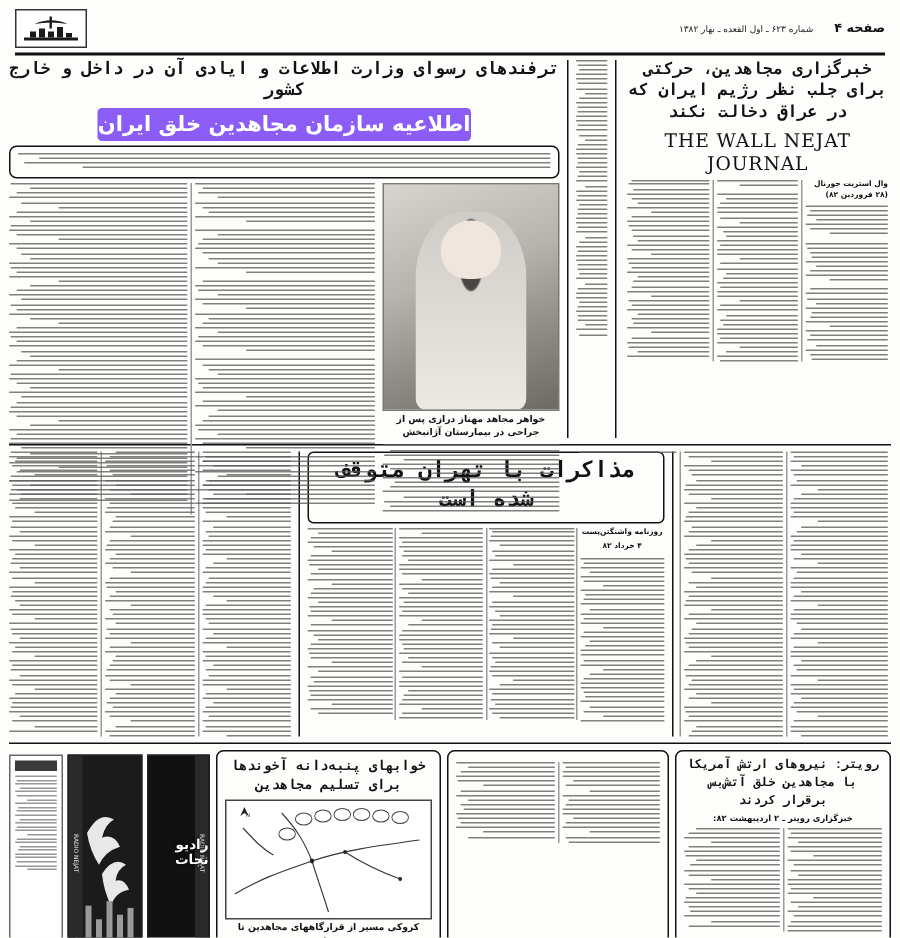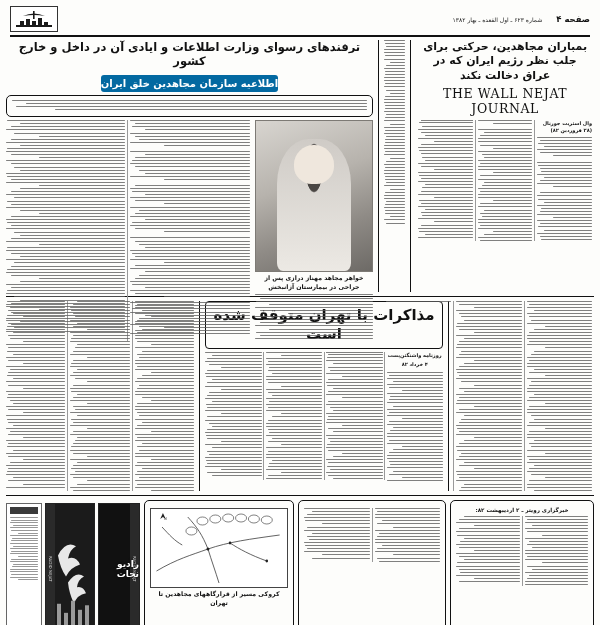--- a/index.html
+++ b/index.html
@@ -24,23 +24,23 @@
   .mast-rule{height:2px;background:#111;margin:1px 4px 3px 4px;}
 
   
   .lines{--lh:3.1px;}
   .lines i{display:block;height:1px;background:#5c5c5c;margin-bottom:2.1px;opacity:.78;border-radius:.5px;}
   .lines i.s1{width:100%}.lines i.s2{width:96%}.lines i.s3{width:88%}
   .lines i.s4{width:99%}.lines i.s5{width:72%}.lines i.s6{width:93%}
   .lines i.gap{background:transparent;height:3px;margin:0;}
 
   
-  h1,h2,h3,h4{margin:0;font-weight:bold;line-height:1.25;}
+  h1,h2,h3,h4{margin:0;font-weight:bold;line-height:1.25;font-family:Liberation Mono, monospace;}
   .hl-main{font-size:11.5px;text-align:center;}
-  .hl-sub-inv{background:#0369a1;color:#fff;font-size:10px;font-weight:bold;
+  .hl-sub-inv{background:#8b5cf6;color:#fff;font-size:14px;font-weight:bold;
               text-align:center;padding:3px 0;border-radius:3px;display:inline-block;}
   .hl-left{font-size:11px;text-align:center;line-height:1.3;}
   .wsj{font-family:"DejaVu Serif","Liberation Serif",serif;font-size:12.5px;
        letter-spacing:.6px;text-align:center;direction:ltr;margin:3px 0 4px 0;}
   .hl-box{border:1px solid #111;border-radius:4px;padding:4px 6px;}
   .hl-banner{font-size:15px;text-align:center;font-weight:bold;}
   .hl-small{font-size:8.2px;text-align:center;line-height:1.45;font-weight:bold;}
   .hl-mid{font-size:9px;text-align:center;line-height:1.4;font-weight:bold;}
 
   
@@ -104,21 +104,21 @@
           <path d="M10 7 q11 -5 22 0 q-11 -2 -22 0z"></path>
         </g>
       </svg>
     </div>
   </div>
   <div class="mast-rule"></div>
 
   <div class="row-top">
 
     <div style="width:182px;box-sizing:border-box;padding:0 2px;">
-      <h2 class="hl-left">بمباران مجاهدین، حرکتی برای جلب نظر رژیم ایران که در عراق دخالت نکند</h2>
+      <h2 class="hl-left">خبرگزاری مجاهدین، حرکتی برای جلب نظر رژیم ایران که در عراق دخالت نکند</h2>
       <div class="wsj">THE  WALL  NEJAT  JOURNAL</div>
       <div class="three-col lines">
         <div style="font-size:5px;font-weight:bold;line-height:1.5;margin-bottom:2px;">وال استریت جورنال (۲۸ فروردین ۸۲)</div>
         <i class="s1"></i>
           <i class="s2"></i>
           <i class="s4"></i>
           <i class="s3"></i>
           <i class="s1"></i>
         <i class="s2"></i>
           <i class="s5"></i>
@@ -974,20 +974,21 @@
         <i class="s5"></i>
         <i class="s1"></i>
     </div>
   </div>
 
   <div class="sep-h"></div>
 
   <div style="display:flex;gap:4px;height:135px;">
 
     <div class="rtblock" style="width:144px;">
+      <h3 class="hl-small">رویتر: نیروهای ارتش آمریکا با مجاهدین خلق آتش‌بس برقرار کردند</h3>
       <div class="byline">خبرگزاری رویتر ـ ۲ اردیبهشت ۸۲:</div>
       <div class="two-col lines">
         <i class="s1"></i>
           <i class="s2"></i>
           <i class="s4"></i>
           <i class="s3"></i>
           <i class="s1"></i>
         <i class="s2"></i>
           <i class="s5"></i>
           <i class="s1"></i>
@@ -1065,20 +1066,21 @@
           <i class="s1"></i>
         <i class="s4"></i>
           <i class="s2"></i>
           <i class="s1"></i>
           <i class="s5"></i>
           <i class="s3"></i>
       </div>
     </div>
 
     <div class="rtblock" style="width:150px;">
+      <h3 class="hl-mid">خوابهای پنبه‌دانه آخوندها برای تسلیم مجاهدین</h3>
       <div class="map" style="height:78px;margin-top:3px;">
         <svg width="100%" height="100%" viewBox="0 0 148 78" preserveAspectRatio="none" aria-hidden="true">
           <g stroke="#333" fill="none" stroke-width="0.8">
             <path d="M6 62 C28 50 44 46 62 40 C84 33 108 30 140 26"></path>
             <path d="M40 8 C50 18 56 26 62 40 C66 52 70 62 74 74"></path>
             <path d="M86 34 C96 40 108 46 126 52"></path>
             <path d="M12 18 C20 26 26 32 34 36"></path>
           </g>
           <g fill="none" stroke="#444" stroke-width="0.7">
             <ellipse cx="56" cy="12" rx="6" ry="4"></ellipse>

